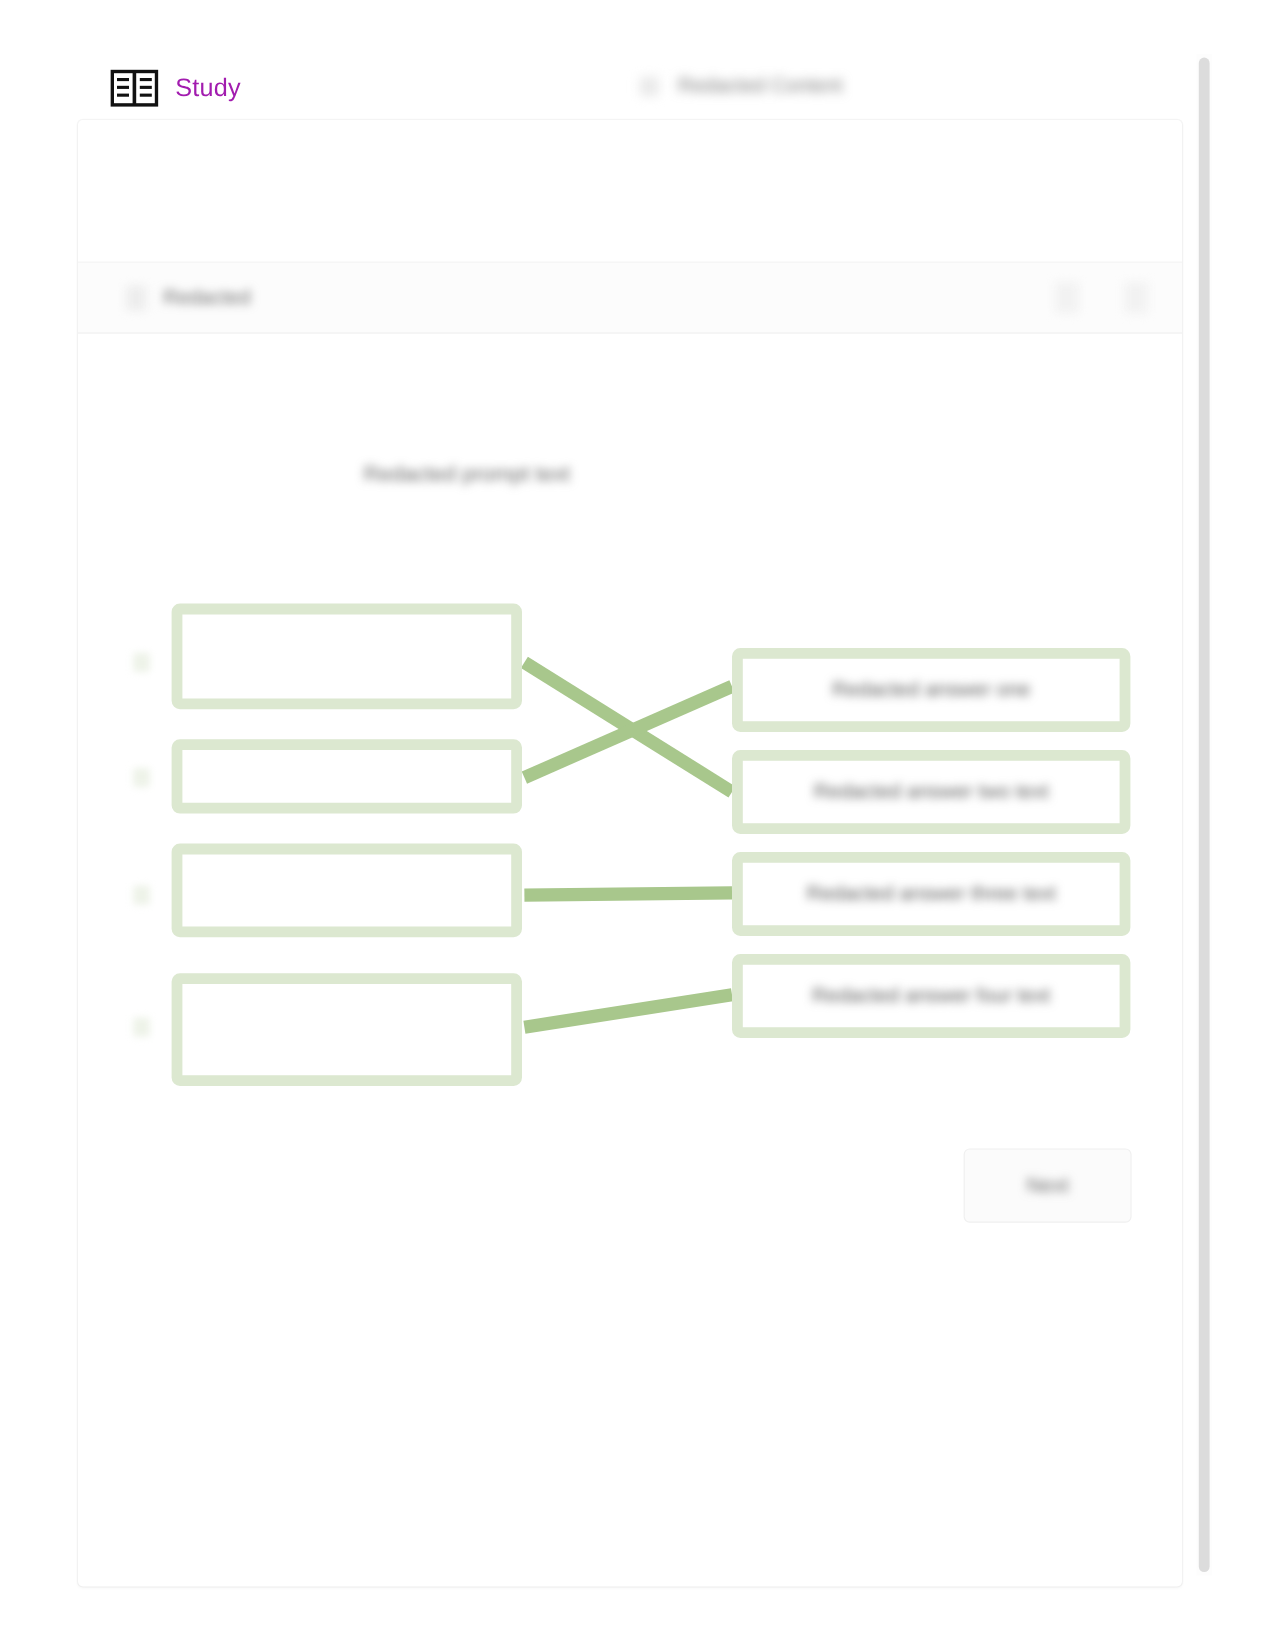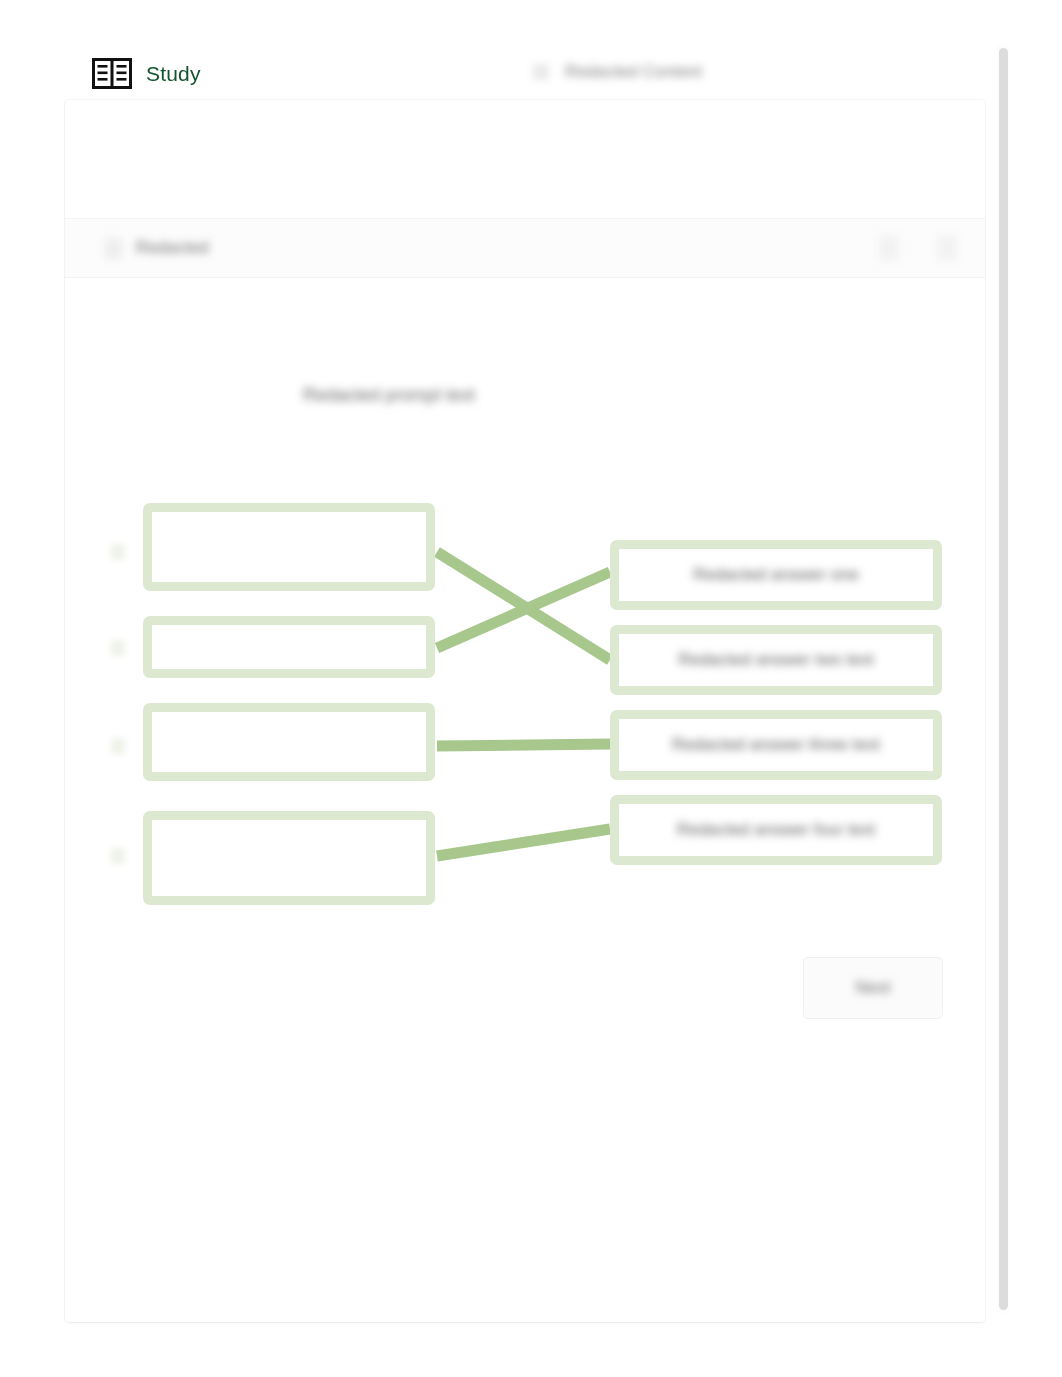--- a/index.html
+++ b/index.html
@@ -35,21 +35,21 @@
     gap: 14px;
   }
 
   .book-icon {
     width: 40px; height: 31px;
     display: block;
   }
 
   .brand-label {
     font-size: 21px;
-    color: #14532d;
+    color: #a21caf;
     letter-spacing: .2px;
   }
 
   
   .appbar-title {
     position: absolute;
     left: 533px; top: 62px;
     display: flex;
     align-items: center;
     gap: 16px;

